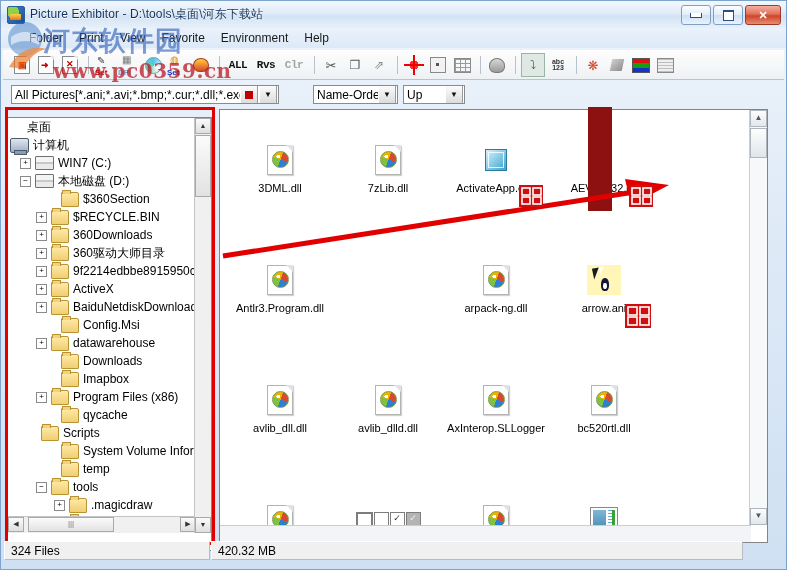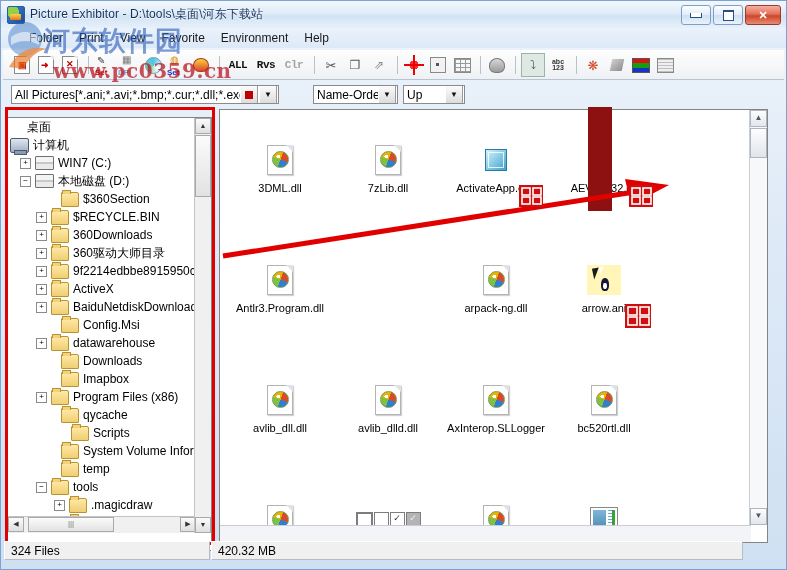--- a/index.html
+++ b/index.html
@@ -491,21 +491,21 @@
       <div class="tnode" style="padding-left:28px;">
         <span class="exp">+</span>
         <span class="folder"></span>
         <span>Program Files (x86)</span>
       </div>
       <div class="tnode" style="padding-left:40px;">
         <span class="exp none"></span>
         <span class="folder"></span>
         <span>qycache</span>
       </div>
-      <div class="tnode" style="padding-left:50px;">
+      <div class="tnode" style="padding-left:20px;">
         <span class="exp none"></span>
         <span class="folder"></span>
         <span>Scripts</span>
       </div>
       <div class="tnode" style="padding-left:40px;">
         <span class="exp none"></span>
         <span class="folder"></span>
         <span>System Volume Information</span>
       </div>
       <div class="tnode" style="padding-left:40px;">

